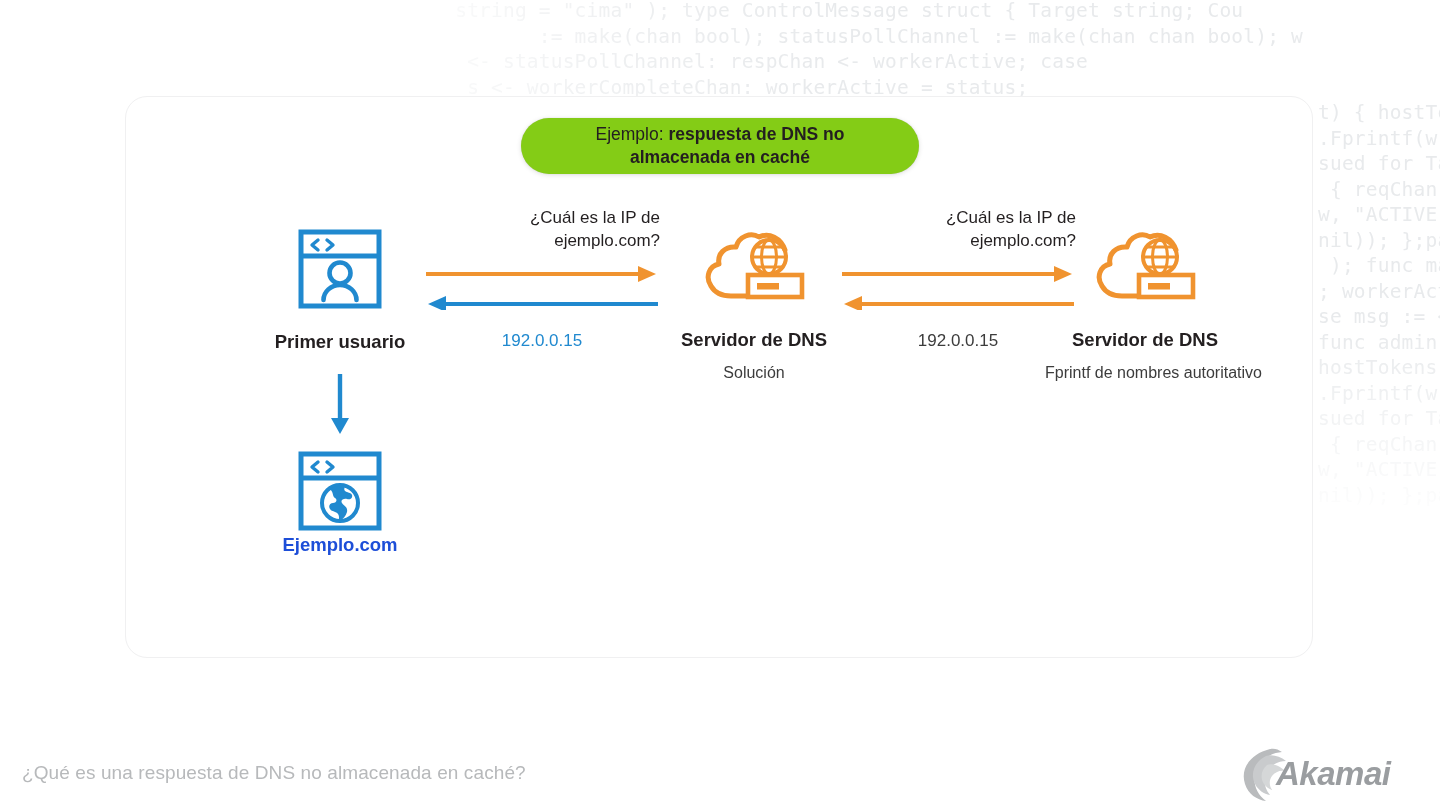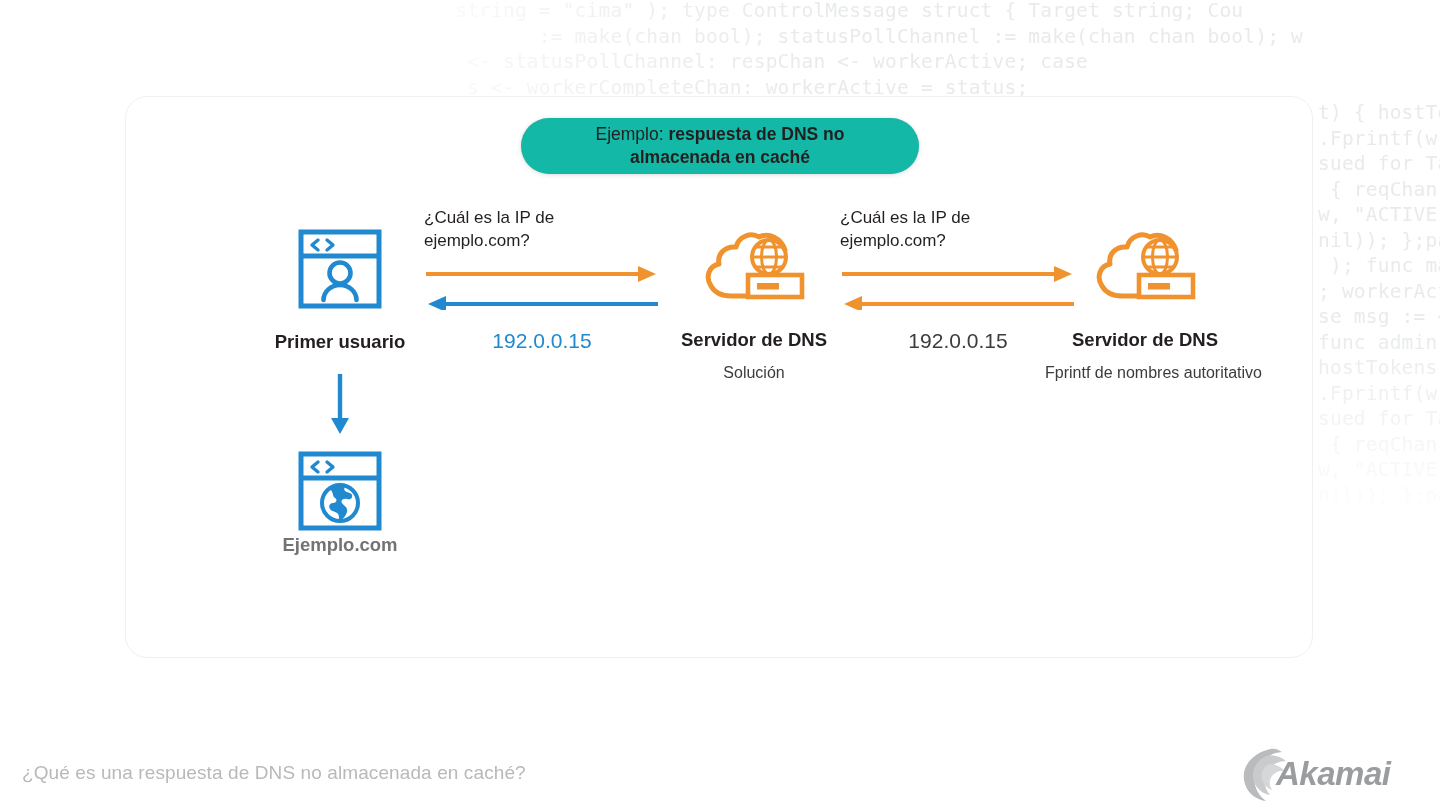--- a/index.html
+++ b/index.html
@@ -71,21 +71,21 @@
   }
 
   
   #title-pill {
     position: absolute;
     left: 521px;
     top: 118px;
     width: 398px;
     height: 56px;
     border-radius: 30px;
-    background: #14b8a6;
+    background: #84cc16;
     box-shadow: 0 1px 5px rgba(0,0,0,0.13), 0 0 1px rgba(0,0,0,0.18);
     display: flex;
     align-items: center;
     justify-content: center;
     text-align: center;
     z-index: 3;
   }
   #title-pill .pill-text {
     font-size: 17.5px;
     line-height: 23px;
@@ -112,43 +112,43 @@
     font-size: 16px;
     font-weight: 400;
     color: #3c3c3c;
     white-space: nowrap;
     line-height: 22px;
     margin-top: 11px;
   }
   .node-title2 {
     font-size: 18.5px;
     font-weight: 700;
-    color: #737373;
+    color: #1d4ed8;
     white-space: nowrap;
     line-height: 25px;
   }
 
   
   .flow {
     position: absolute;
     z-index: 2;
   }
   .flow-label {
     position: absolute;
-    text-align: left;
+    text-align: right;
     font-size: 17px;
     line-height: 23px;
     color: #231f20;
     width: 100%;
     left: 0;
   }
   .flow-reply {
     position: absolute;
     text-align: center;
-    font-size: 21px;
+    font-size: 17px;
     line-height: 22px;
     width: 100%;
     left: 0;
   }
   .reply-blue { color: #2089cf; }
   .reply-dark { color: #3c3c3c; }
 
   
   #footer-caption {
     position: absolute;

